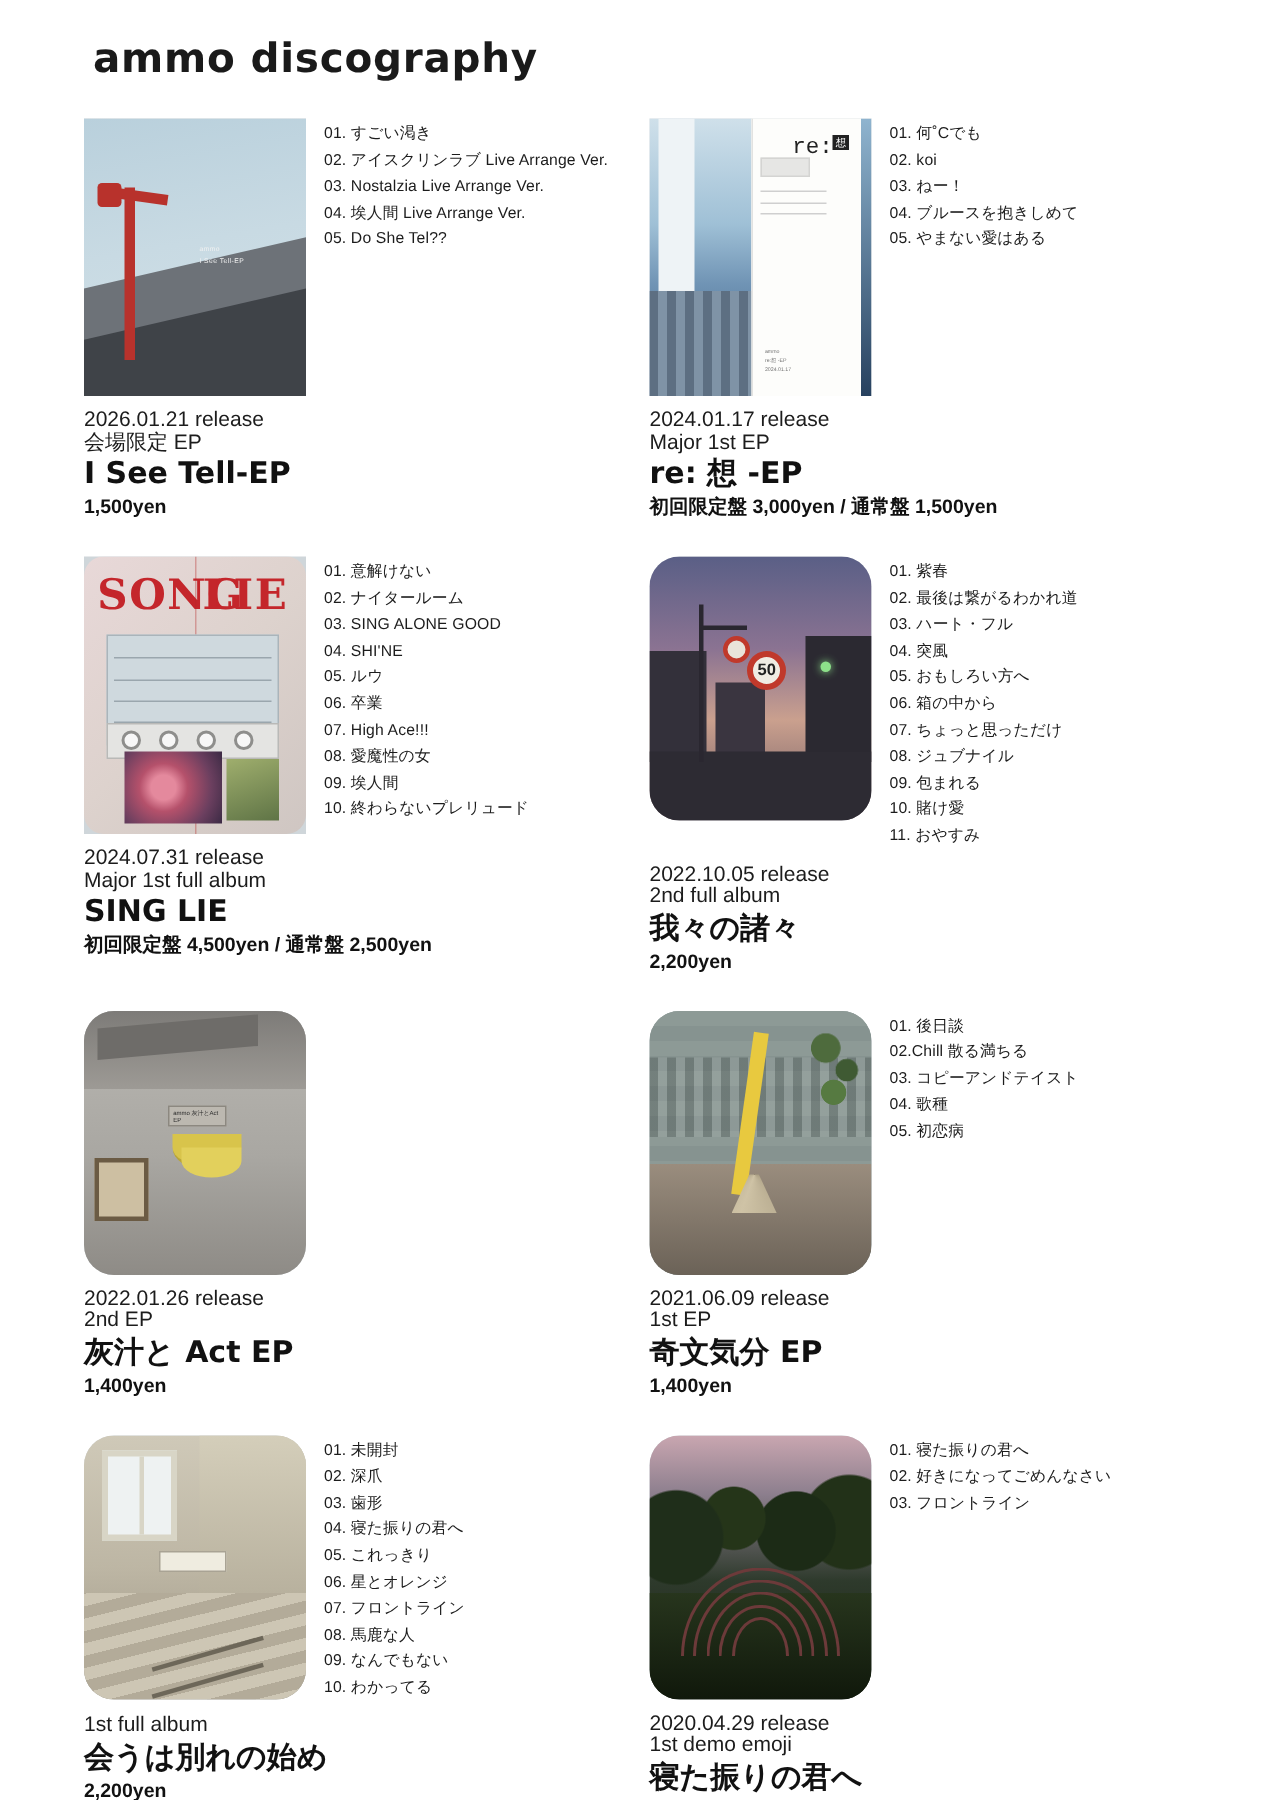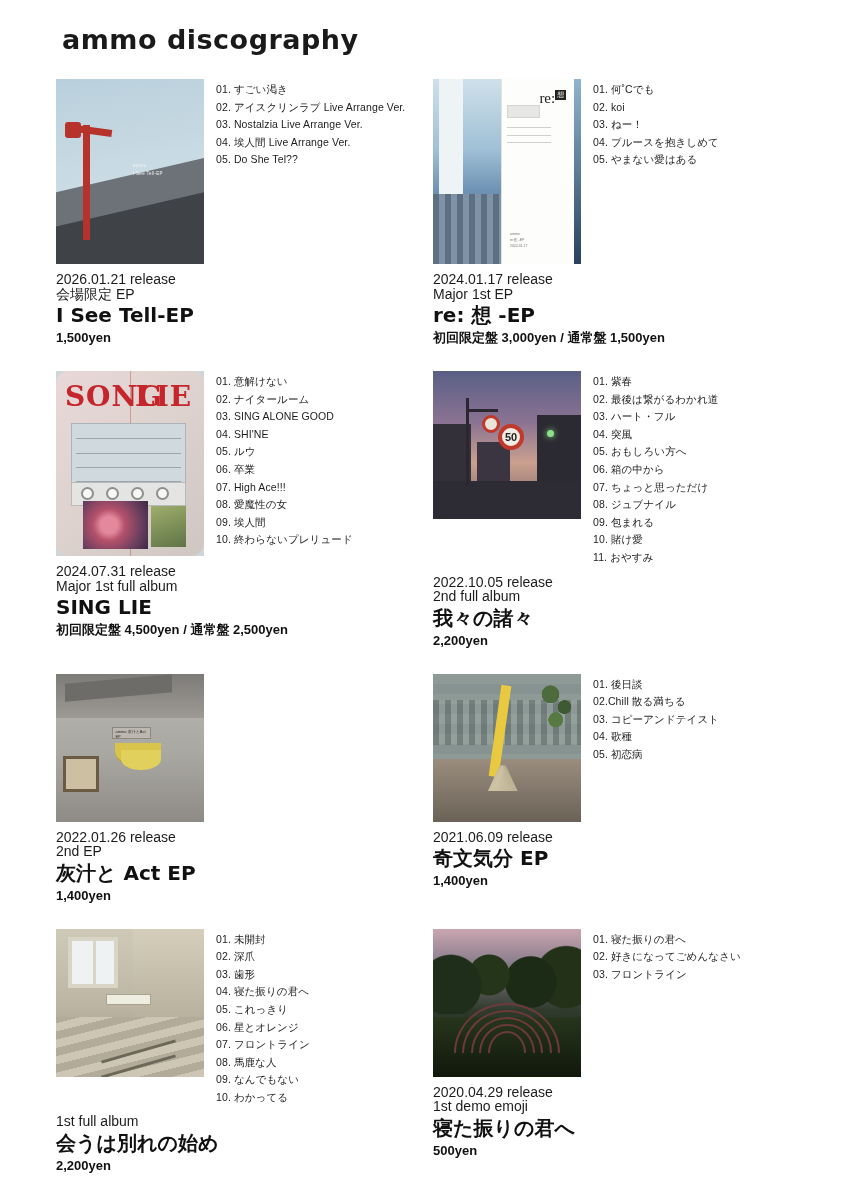--- a/index.html
+++ b/index.html
@@ -43,21 +43,22 @@
   }
   .cover {
     width: 148px;
     height: 185px;
     flex: 0 0 148px;
     position: relative;
     overflow: hidden;
     background: #cfd6da;
   }
   .cover.square {
-    height: 148px;
+    height: 176px;
+    border-radius: 20px;
   }
   .tracks {
     flex: 1 1 auto;
     padding-top: 2px;
   }
   .track {
     font-size: 10.5px;
     line-height: 17.6px;
     color: #1c1c1c;
     white-space: nowrap;
@@ -130,21 +131,21 @@
   .art2 .bldg {
     position: absolute; left: 0; top: 62%; width: 46%; height: 38%;
     background: repeating-linear-gradient(90deg,#5d6f82 0 6px,#7f93a6 6px 12px);
   }
   .art2 .sheet {
     position: absolute; left: 46%; top: 0; width: 54%; height: 100%;
     background: #fdfdfb; border-left: 1px solid #e2e2e0;
   }
   .art2 .logo {
     position: absolute; right: 10%; top: 6%;
-    font-size: 15px; color: #222; font-family: Liberation Serif, serif;
+    font-size: 15px; color: #222; font-family: Liberation Mono, monospace;
   }
   .art2 .logo .sq {
     display: inline-block; background: #222; color: #fff; font-size: 7px;
     padding: 0 2px; vertical-align: top;
   }
   .art2 .txtline {
     position: absolute; left: 50%; width: 30%; height: 1px; background: #cfcfcf;
   }
   .art2 .blk {
     position: absolute; left: 50%; top: 14%; width: 22%; height: 7%;
@@ -542,20 +543,21 @@
         <div class="tracks">
           <div class="track">01. 後日談</div>
           <div class="track">02.Chill 散る満ちる</div>
           <div class="track">03. コピーアンドテイスト</div>
           <div class="track">04. 歌種</div>
           <div class="track">05. 初恋病</div>
         </div>
       </div>
       <div class="meta">
         <div class="meta-line">2021.06.09 release</div>
+        <div class="meta-line">1st EP</div>
         <div class="title">奇文気分 EP</div>
         <div class="price">1,400yen</div>
       </div>
     </div>
 
     <div class="release">
       <div class="release-top">
         <div class="cover square">
           <div class="art-inner art7">
             <div class="wallR"></div>

